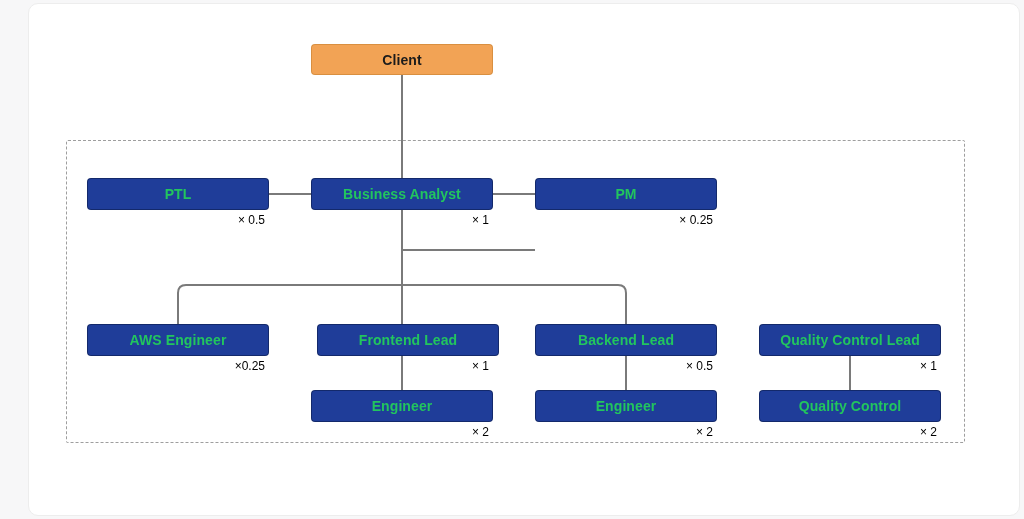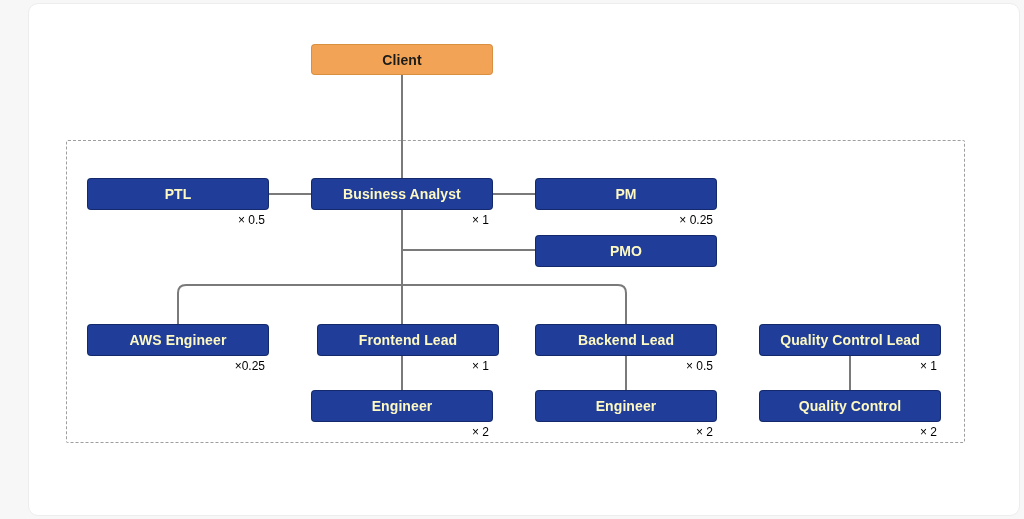--- a/index.html
+++ b/index.html
@@ -36,21 +36,21 @@
     border: 1.5px dashed #9e9e9e;
     border-radius: 2px;
   }
   .node-wrap { position: absolute; width: 182px; }
   .node {
     width: 182px; height: 32px;
     background: var(--node, #1f3d99);
     border: 1px solid rgba(10, 25, 70, 0.55);
     border-radius: 4px;
     display: flex; align-items: center; justify-content: center;
-    color: #fef9c3;
+    color: #22c55e;
     font-weight: bold;
     font-size: 14px;
     letter-spacing: 0.1px;
   }
   .node.client {
     background: var(--client, #f2a355);
     border: 1px solid rgba(200, 130, 50, 0.6);
     color: #1b1b1b;
     height: 31px;
   }
@@ -117,23 +117,20 @@
   <div class="node-wrap pos-ba">
     <div class="node">Business Analyst</div>
     <span class="mult">× 1</span>
   </div>
 
   <div class="node-wrap pos-pm">
     <div class="node">PM</div>
     <span class="mult">× 0.25</span>
   </div>
 
-  <div class="node-wrap pos-pmo">
-    <div class="node">PMO</div>
-  </div>
 
   <div class="node-wrap pos-aws">
     <div class="node">AWS Engineer</div>
     <span class="mult">×0.25</span>
   </div>
 
   <div class="node-wrap pos-fel">
     <div class="node">Frontend Lead</div>
     <span class="mult">× 1</span>
   </div>

